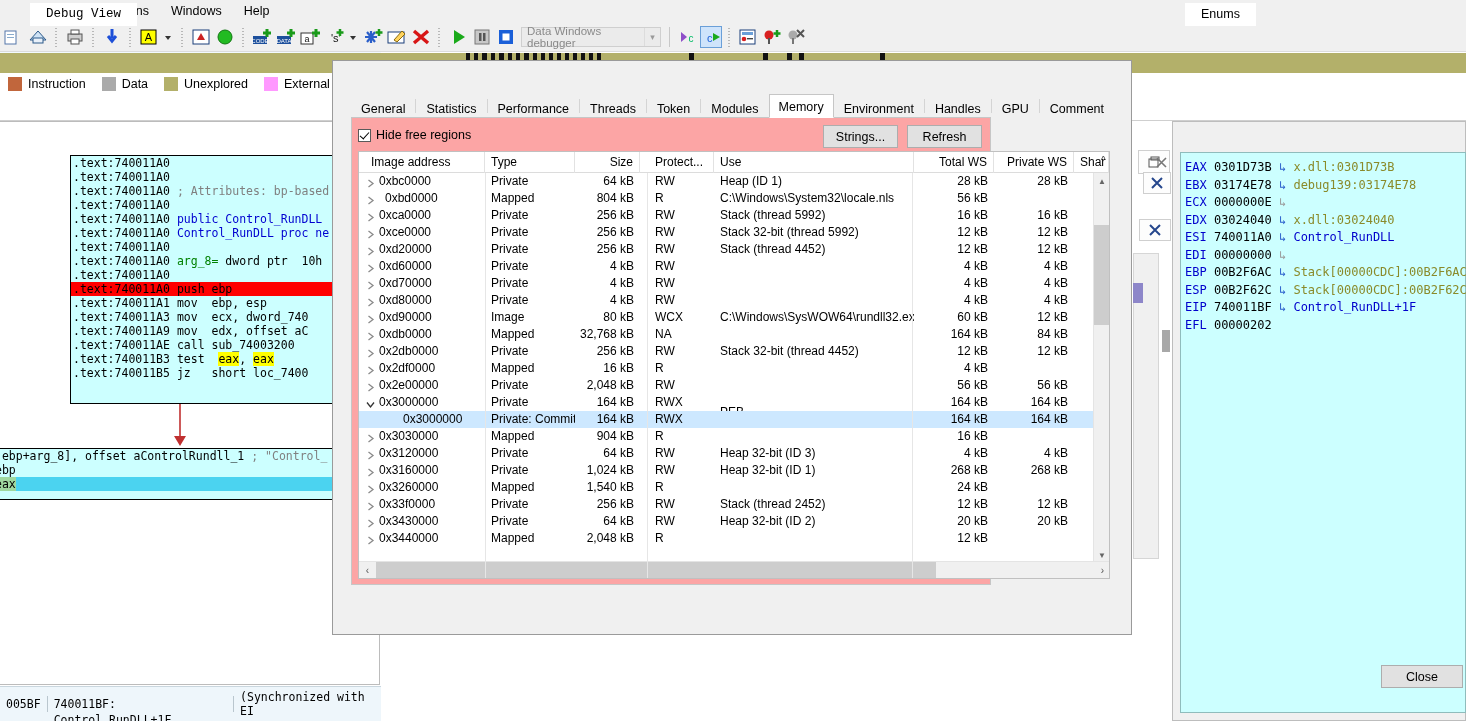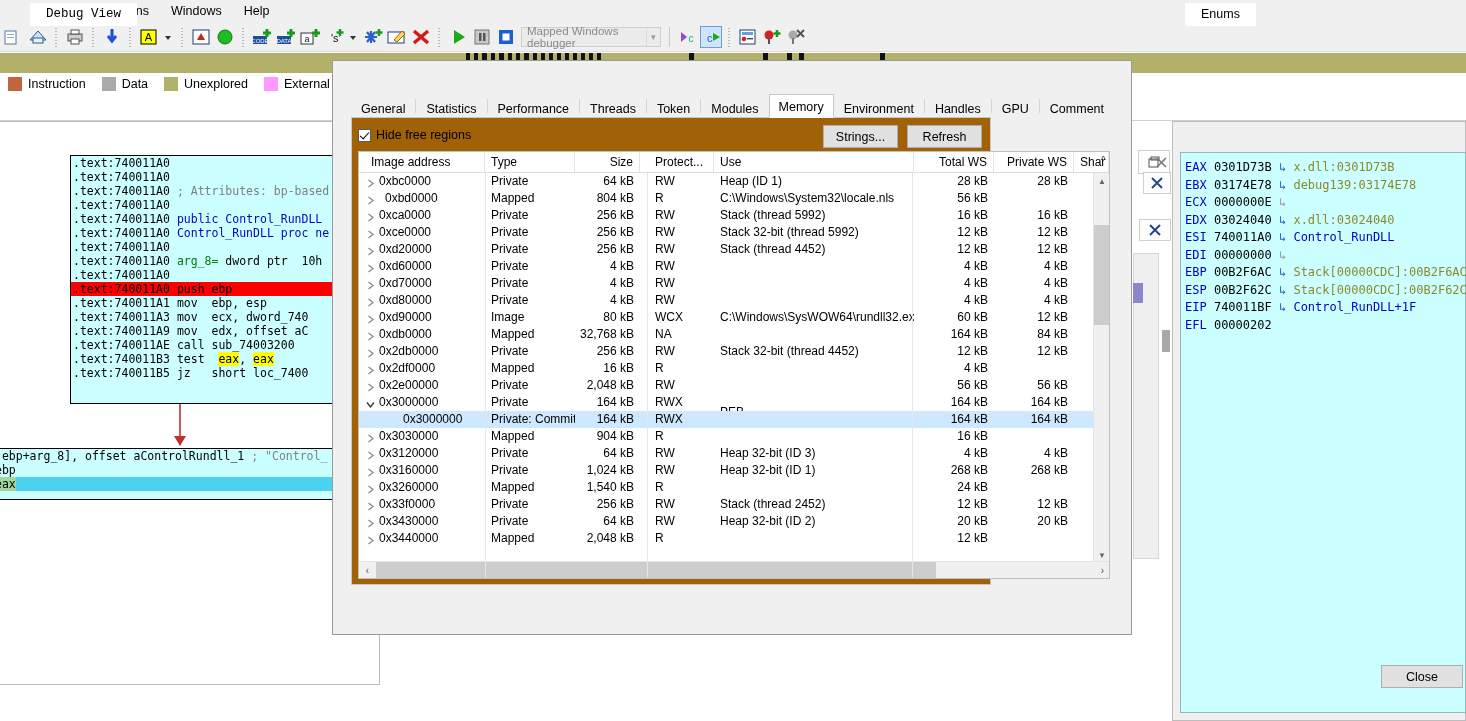--- a/index.html
+++ b/index.html
@@ -159,21 +159,21 @@
     height: 20px; padding: 2px 9px 0 9px; font-size: 12.5px; color: #000;
     border: 1px solid transparent; background: transparent; line-height: 18px;
   }
   .dtab.sel {
     background: #ffffff; border: 1px solid #c6c6c6; border-bottom: 1px solid #ffffff;
     height: 24px; padding-top: 3px; position: relative; z-index: 3; margin-bottom: -1px;
   }
   .dtab-sep { width: 1px; height: 14px; background: #d4d4d4; align-self: center; }
   #dlg-page {
     position: absolute; left: 18px; top: 56px; width: 640px; height: 468px;
-    background: #a16207; border: 1px solid #c6c6c6;
+    background: #fca5a5; border: 1px solid #c6c6c6;
   }
   #hide-free-row {
     position: absolute; left: 6px; top: 10px; display: flex; align-items: center;
     font-size: 12.5px;
   }
   .chkbox {
     width: 13px; height: 13px; border: 1px solid #5a5a5a; background: #fff;
     margin-right: 5px; position: relative; display: inline-block;
   }
   .chkbox.checked::after {
@@ -358,21 +358,21 @@
           <rect x="12" y="7" width="2.5" height="8" fill="#555"></rect>
         </svg>
     </span>
     <span class="tb-ico">
       <svg width="22" height="22">
           <rect x="4" y="4" width="14" height="14" fill="#1a5fd8"></rect>
           <rect x="7.5" y="7.5" width="7" height="7" fill="#fff"></rect>
         </svg>
     </span>
     <div class="combo">
-      <span>Mapped Windows debugger</span>
+      <span>Data Windows debugger</span>
       <span class="arr">▾</span>
     </div>
     <div class="tb-div"></div>
     <span class="tb-ico">
       <svg width="22" height="22">
           <path d="M5 6 L11 11 L5 16 Z" fill="#8f4fc9"></path>
           <text x="15" y="16" font-size="10" font-family="Liberation Sans" fill="#0b6" text-anchor="middle">c</text>
         </svg>
     </span>
     <span class="tb-ico" style="background:#cfe4fb;border:1px solid #6a9fd8">
@@ -462,20 +462,25 @@
   <div id="left-pane-lower"></div>
 
   <svg style="position:absolute;left:150px;top:404px;width:60px;height:48px">
     <path d="M30 0 L30 34" stroke="#c03030" stroke-width="1.6" fill="none"></path>
     <path d="M24 32 L30 42 L36 32 Z" fill="#c03030"></path>
   </svg>
 
   <div class="disasm" id="disasm-top"><div class="dl"><span class="seg">.text:740011A0</span> </div><div class="dl"><span class="seg">.text:740011A0</span> </div><div class="dl"><span class="seg">.text:740011A0</span> <span class="cmt">; Attributes: bp-based</span></div><div class="dl"><span class="seg">.text:740011A0</span> </div><div class="dl"><span class="seg">.text:740011A0</span> <span class="kw">public</span> <span class="kw">Control_RunDLL</span></div><div class="dl"><span class="seg">.text:740011A0</span> <span class="kw">Control_RunDLL</span> <span class="kw">proc ne</span></div><div class="dl"><span class="seg">.text:740011A0</span> </div><div class="dl"><span class="seg">.text:740011A0</span> <span class="grn">arg_8=</span> <span>dword ptr  10h</span></div><div class="dl"><span class="seg">.text:740011A0</span> </div><div class="dl hl-red"><span class="seg">.text:740011A0</span> <span>push </span><span>ebp</span></div><div class="dl"><span class="seg">.text:740011A1</span> <span>mov  </span><span>ebp, esp</span></div><div class="dl"><span class="seg">.text:740011A3</span> <span>mov  </span><span>ecx, dword_740</span></div><div class="dl"><span class="seg">.text:740011A9</span> <span>mov  </span><span>edx, offset aC</span></div><div class="dl"><span class="seg">.text:740011AE</span> <span>call </span><span>sub_74003200</span></div><div class="dl"><span class="seg">.text:740011B3</span> <span>test</span>  <span class="hly">eax</span>, <span class="hly">eax</span></div><div class="dl"><span class="seg">.text:740011B5</span> <span>jz   </span><span>short loc_7400</span></div></div>
   <div class="disasm" id="disasm-bottom"><div class="dl"><span>[ebp+arg_8], offset aControlRundll_1 </span><span class="cmt">; "Control_</span></div><div class="dl">ebp</div><div class="dl hl-cyan"><span class="hlg">eax</span></div></div>
 
+  <div class="statusbar">
+    <span class="sb-cell">005BF</span>
+    <span class="sb-cell">740011BF: Control_RunDLL+1F</span>
+    <span class="sb-last">(Synchronized with EI</span>
+  </div>
 
   <div class="mini-btn" style="left:1138px;top:150px;width:32px;height:24px">
     <svg width="12" height="12">
         <rect x="1" y="3" width="9" height="8" fill="none" stroke="#555"></rect>
         <rect x="3" y="1" width="8" height="3" fill="none" stroke="#555"></rect>
       </svg>
   </div>
   <div class="mini-btn" style="left:1150px;top:150px;width:22px;height:24px;border:none;background:transparent">
     <svg width="11" height="11">
         <path d="M1 1 L10 10 M10 1 L1 10" stroke="#777" stroke-width="1.6"></path>

